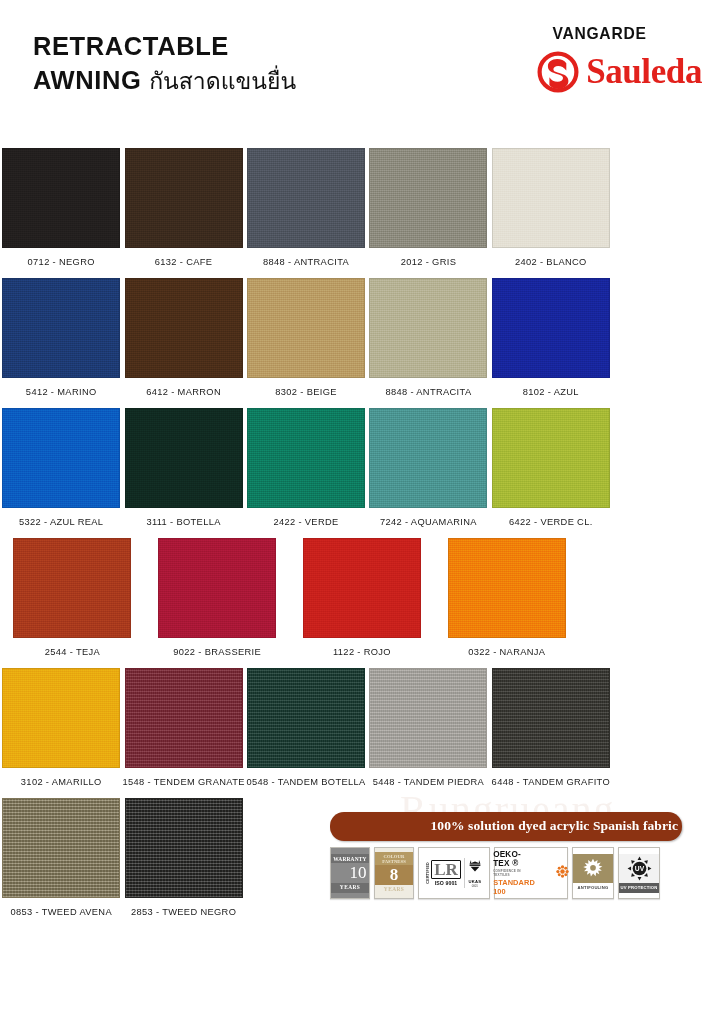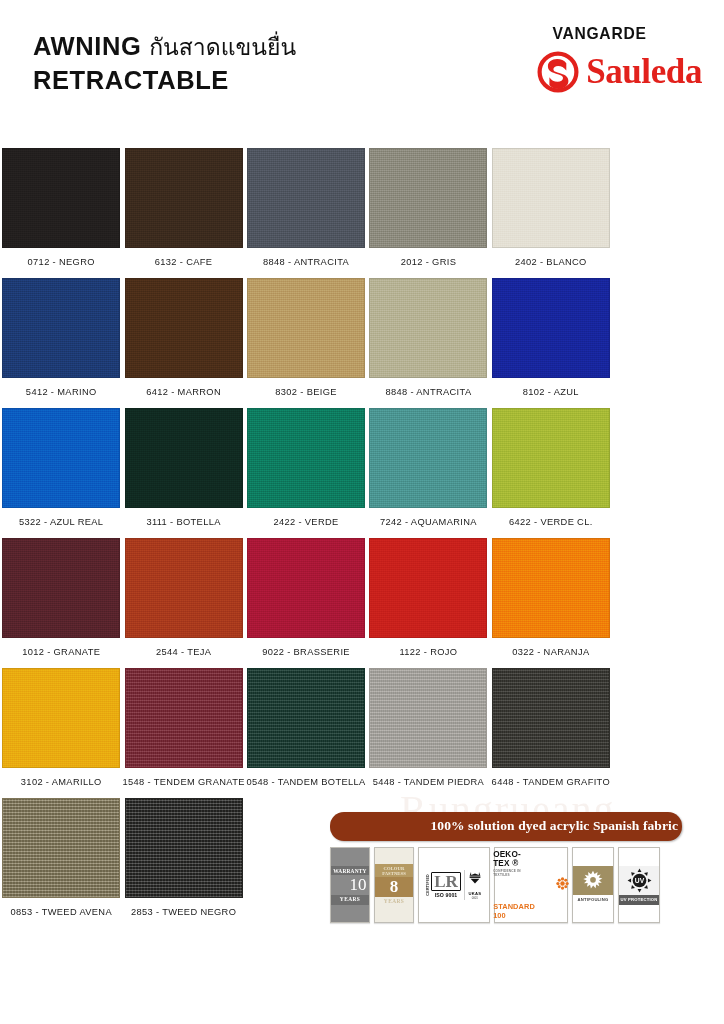--- a/index.html
+++ b/index.html
@@ -221,21 +221,21 @@
   .iso-code { font-size: 5.2px; font-weight: 700; color: #111; margin-top: 1px; letter-spacing: 0.1px; }
   .iso-col { display: flex; flex-direction: column; align-items: center; }
   .ukas-box { display: flex; flex-direction: column; align-items: center; border-left: 1px solid #ccc; padding-left: 3px; }
   .ukas-label { font-size: 4.2px; font-weight: 700; color: #111; letter-spacing: 0.2px; margin-top: 1px; }
   .ukas-sub { font-size: 2.8px; color: #444; }
 
   
   .cert-oeko { width: 74px; align-items: center; }
   .oeko-main { font-size: 8.2px; font-weight: 700; color: #111; letter-spacing: 0.2px; }
   .oeko-sub { font-size: 3.1px; font-weight: 700; color: #777; letter-spacing: 0.25px; margin: 1px 0; }
-  .oeko-std { font-size: 7.4px; font-weight: 700; color: #e8741e; letter-spacing: 0.1px; margin-top: 24px; }
+  .oeko-std { font-size: 7.4px; font-weight: 700; color: #e8741e; letter-spacing: 0.1px; }
   .oeko-row { display: flex; align-items: center; gap: 21px; }
   .oeko-text { display: flex; flex-direction: column; align-items: center; }
 
   
   .cert-icon { width: 42px; padding: 0; }
   .cert-icon .ci-art {
     width: 100%; height: 29px; display: flex; align-items: center; justify-content: center;
   }
   .cert-icon .ci-cap {
     width: 100%; text-align: center; font-size: 4.2px; font-weight: 700;
@@ -260,22 +260,22 @@
     user-select: none;
     white-space: nowrap;
   }
 </style>
 </head>
 <body>
 
 <div class="header">
 
   <div class="title-block">
+    <div class="title-line">RETRACTABLE</div>
     <div class="title-line"><span>AWNING</span> <span class="thai">กันสาดแขนยื่น</span></div>
-    <div class="title-line">RETRACTABLE</div>
   </div>
 
   <div class="brand-block">
     <div class="brand-vangarde">VANGARDE</div>
     <div class="brand-logo-row">
       <span class="brand-mark">
         <svg width="42" height="42" viewBox="0 0 42 42" aria-hidden="true">
           <circle cx="21" cy="21" r="18.4" fill="none" stroke="#e2211c" stroke-width="4.2"></circle>
           <path d="M29.3 12.2c-2.1-2.6-5.4-4.1-9.2-4.1-5.3 0-9.2 2.9-9.2 7.1 0 3.6 2.5 5.7 7.4 7.2l3.3 1c3.2 1 4.4 2 4.4 3.7 0 2.2-2.2 3.7-5.4 3.7-3.5 0-6.3-1.6-8.2-4.6v8.1c2.2 2.3 5.3 3.6 9 3.6 5.8 0 10-3.2 10-7.8 0-3.7-2.4-5.9-7.6-7.5l-3.3-1c-3-.9-4.1-1.8-4.1-3.3 0-1.9 1.9-3.2 4.7-3.2 3.2 0 5.8 1.5 8.2 4.4z" fill="#e2211c"></path>
         </svg>
@@ -380,26 +380,20 @@
     </div>
     <div class="cell">
       <div class="swatch" style="background-color: rgb(166, 185, 53);">
           <span class="weave"></span>
         </div>
       <div class="swatch-label">6422 - VERDE CL.</div>
     </div>
   </div>
 
   <div class="row">
-    <div class="cell">
-      <div class="swatch" style="background-color: rgb(86, 35, 43);">
-          <span class="weave"></span>
-        </div>
-      <div class="swatch-label">1012 - GRANATE</div>
-    </div>
     <div class="cell">
       <div class="swatch" style="background-color: rgb(168, 57, 28);">
           <span class="weave"></span>
         </div>
       <div class="swatch-label">2544 - TEJA</div>
     </div>
     <div class="cell">
       <div class="swatch" style="background-color: rgb(169, 23, 54);">
           <span class="weave"></span>
         </div>

